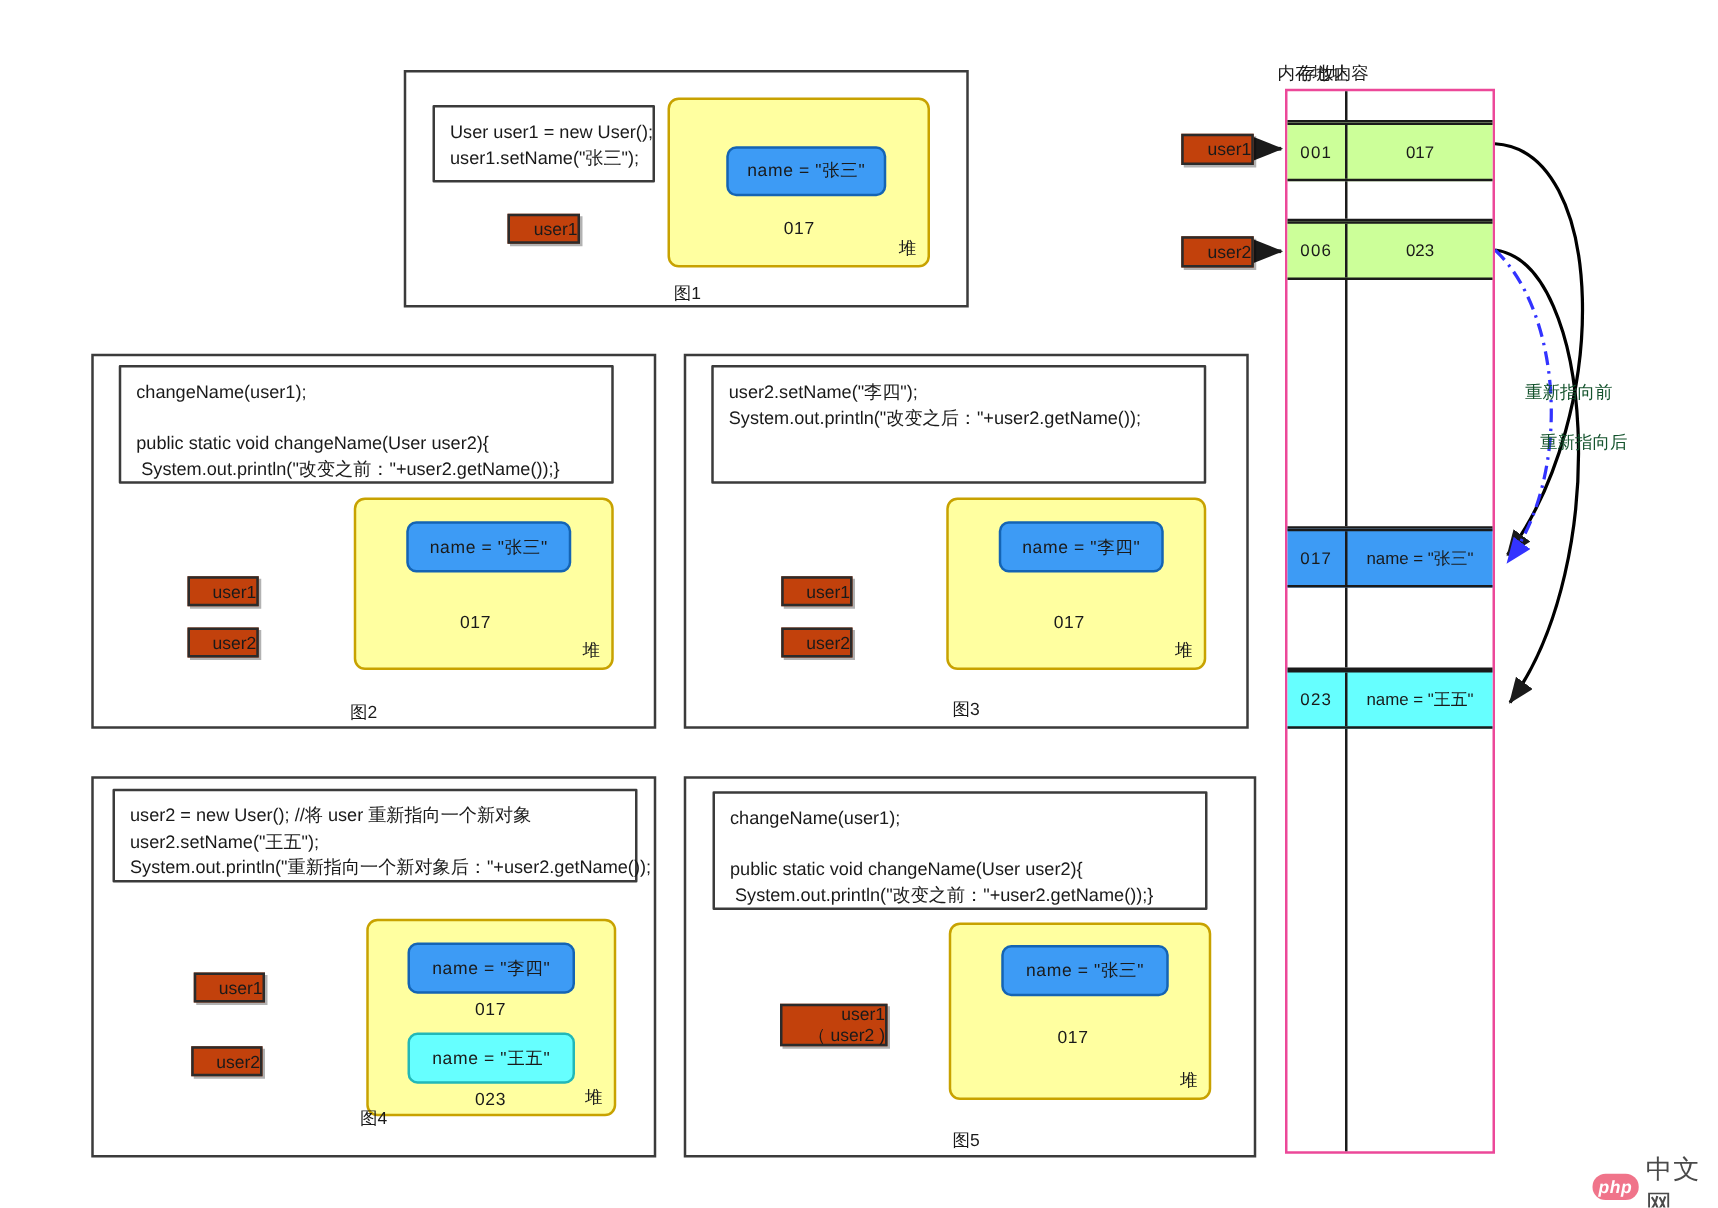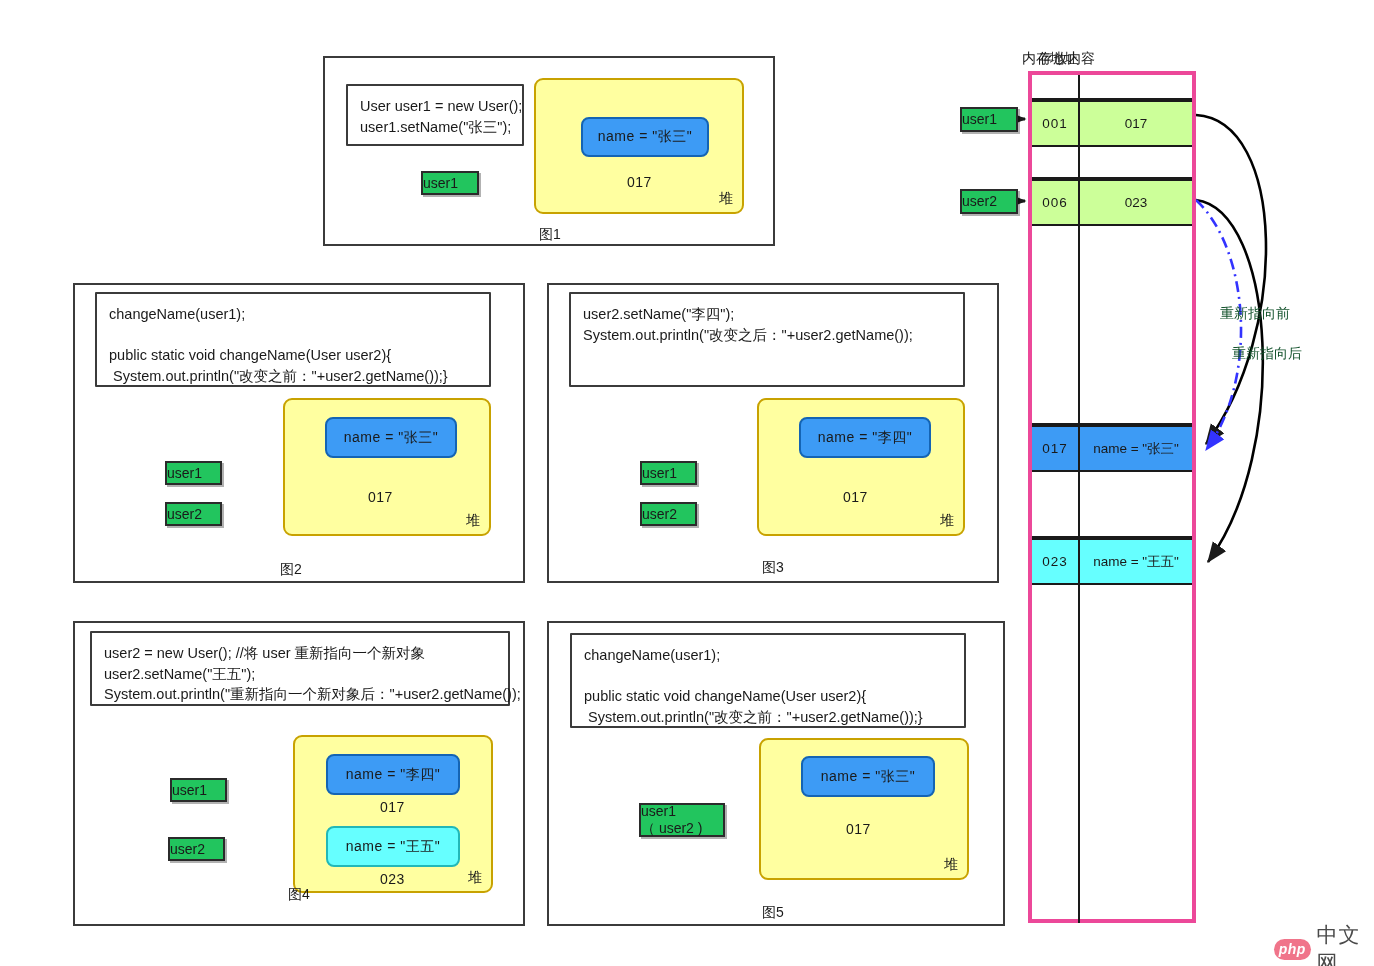--- a/index.html
+++ b/index.html
@@ -60,32 +60,31 @@
     justify-content: center;
     font-size: 14px;
     letter-spacing: 0.5px;
     color: #1a1a1a;
   }
   .objbox.blue { background: #3d9bf5; border: 2px solid #1464b4; }
   .objbox.cyan { background: #66ffff; border: 2px solid #22b8b8; }
 
   .varbox {
     position: absolute;
-    background: #22c55e;
+    background: #c2410c;
     border: 2px solid #2b2b2b;
     box-sizing: border-box;
     display: flex;
     flex-direction: column;
-    align-items: flex-start;
+    align-items: flex-end;
     justify-content: center;
     font-size: 14px;
     color: #1a1a1a;
     box-shadow: 2px 2px 0 rgba(0,0,0,0.30);
     line-height: 1.2;
-    margin-left: 15px;
   }
 
   .addr {
     position: absolute;
     font-size: 14px;
     letter-spacing: 0.5px;
     color: #1a1a1a;
   }
 
   .figcaption {
@@ -102,21 +101,21 @@
     pointer-events: none;
   }
 
   
   #memory-table {
     position: absolute;
     left: 1028px;
     top: 71px;
     width: 168px;
     height: 852px;
-    border: 4px solid #ec4899;
+    border: 2px solid #ec4899;
     box-sizing: border-box;
     background: #ffffff;
   }
   .mem-row {
     position: absolute;
     left: 0;
     width: 100%;
     box-sizing: border-box;
     display: flex;
   }

